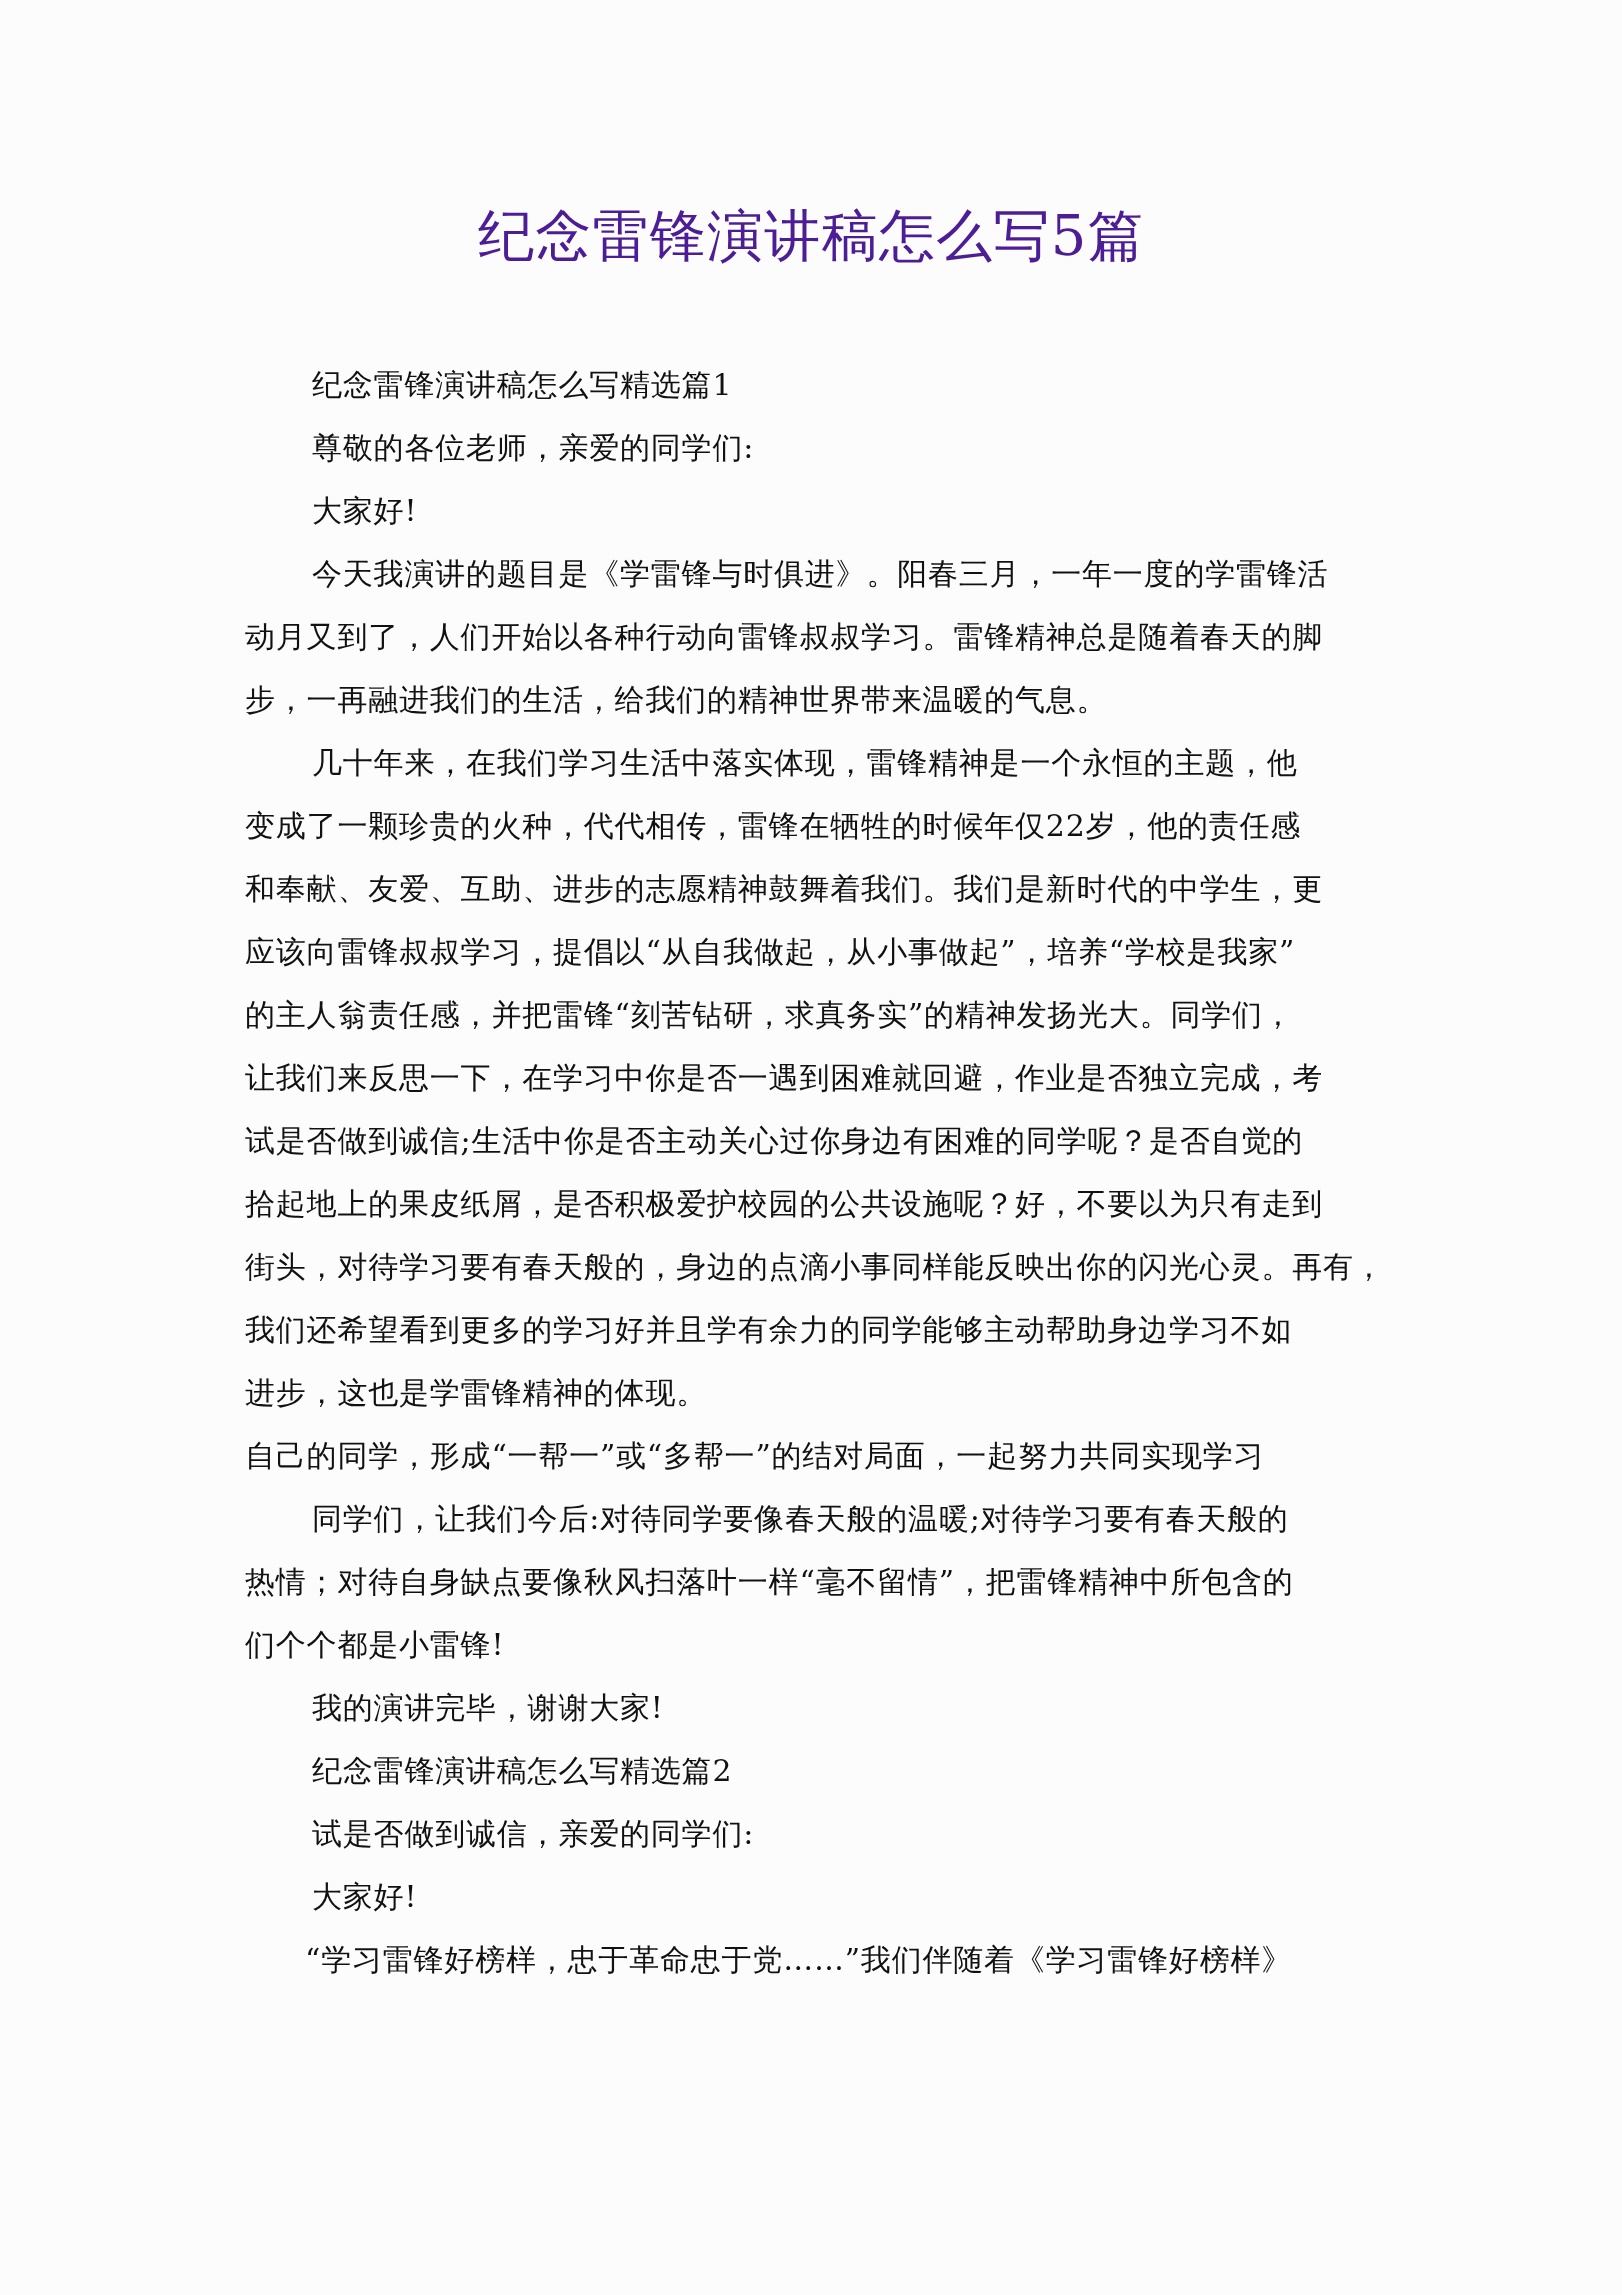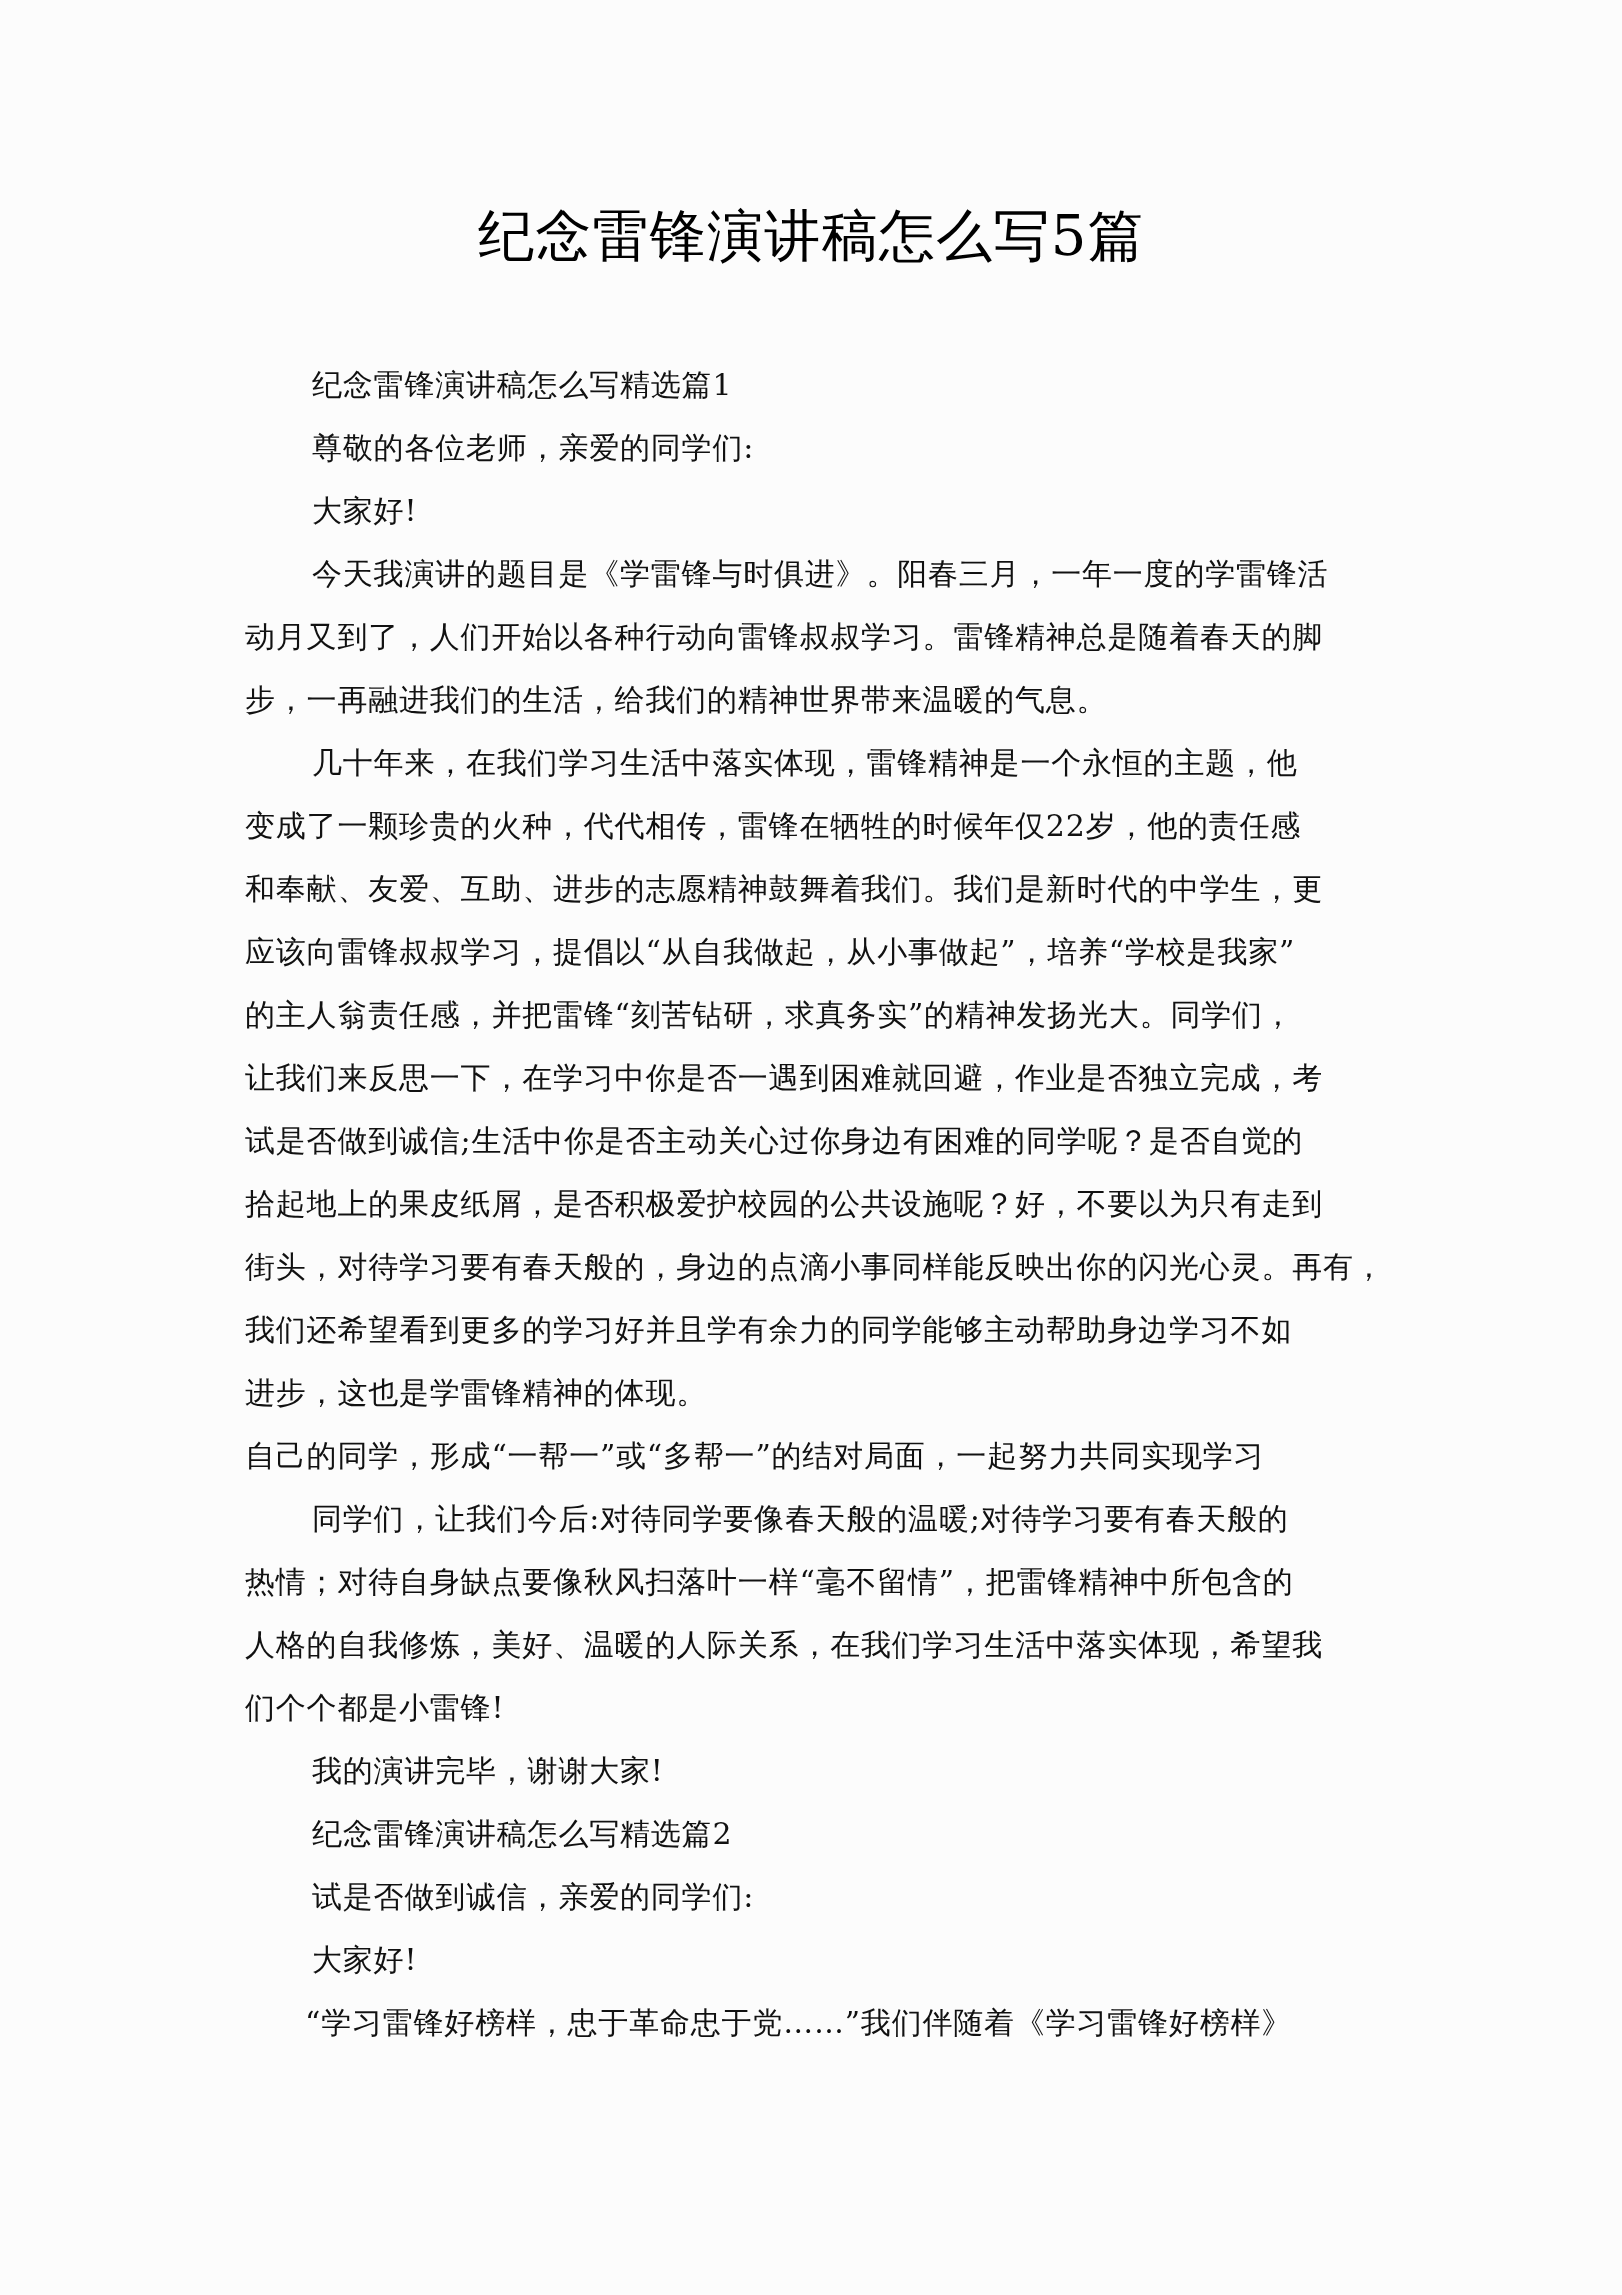--- a/index.html
+++ b/index.html
@@ -27,21 +27,21 @@
     position: absolute;
     left: 0;
     top: 196px;
     width: 1623px;
     text-align: center;
     font-size: 56px;
     line-height: 79px;
     letter-spacing: 1.3px;
     font-weight: normal;
     margin: 0;
-    color: #000000;
+    color: #4c1d95;
   }
   .body-text {
     position: absolute;
     left: 245px;
     top: 353px;
     width: 1139px;
   }
   .para {
     margin: 0;
     font-size: 30px;
@@ -98,21 +98,20 @@
       <span class="line">拾起地上的果皮纸屑，是否积极爱护校园的公共设施呢？好，不要以为只有走到</span>
       <span class="line">街头，对待学习要有春天般的，身边的点滴小事同样能反映出你的闪光心灵。再有，</span>
       <span class="line">我们还希望看到更多的学习好并且学有余力的同学能够主动帮助身边学习不如</span>
       <span class="line">进步，这也是学雷锋精神的体现。</span>
       <span class="line">自己的同学，形成“一帮一”或“多帮一”的结对局面，一起努力共同实现学习</span>
     </p>
 
     <p class="para">
       <span class="line first">同学们，让我们今后:对待同学要像春天般的温暖;对待学习要有春天般的</span>
       <span class="line">热情；对待自身缺点要像秋风扫落叶一样“毫不留情”，把雷锋精神中所包含的</span>
-      <span class="line">人格的自我修炼，美好、温暖的人际关系，在我们学习生活中落实体现，希望我</span>
       <span class="line">们个个都是小雷锋!</span>
     </p>
 
     <p class="para">
       <span class="line first">我的演讲完毕，谢谢大家!</span>
     </p>
 
     <p class="para">
       <span class="line first">纪念雷锋演讲稿怎么写精选篇2</span>
     </p>

